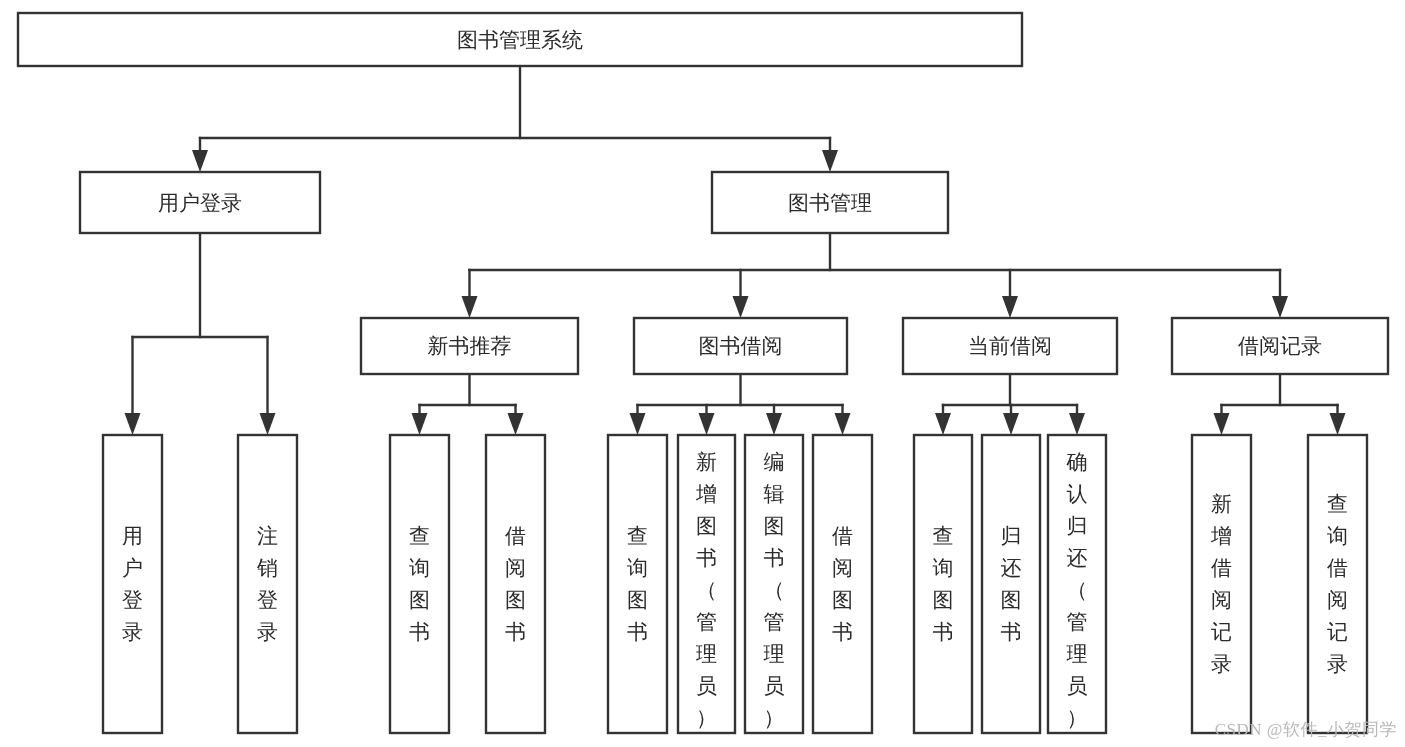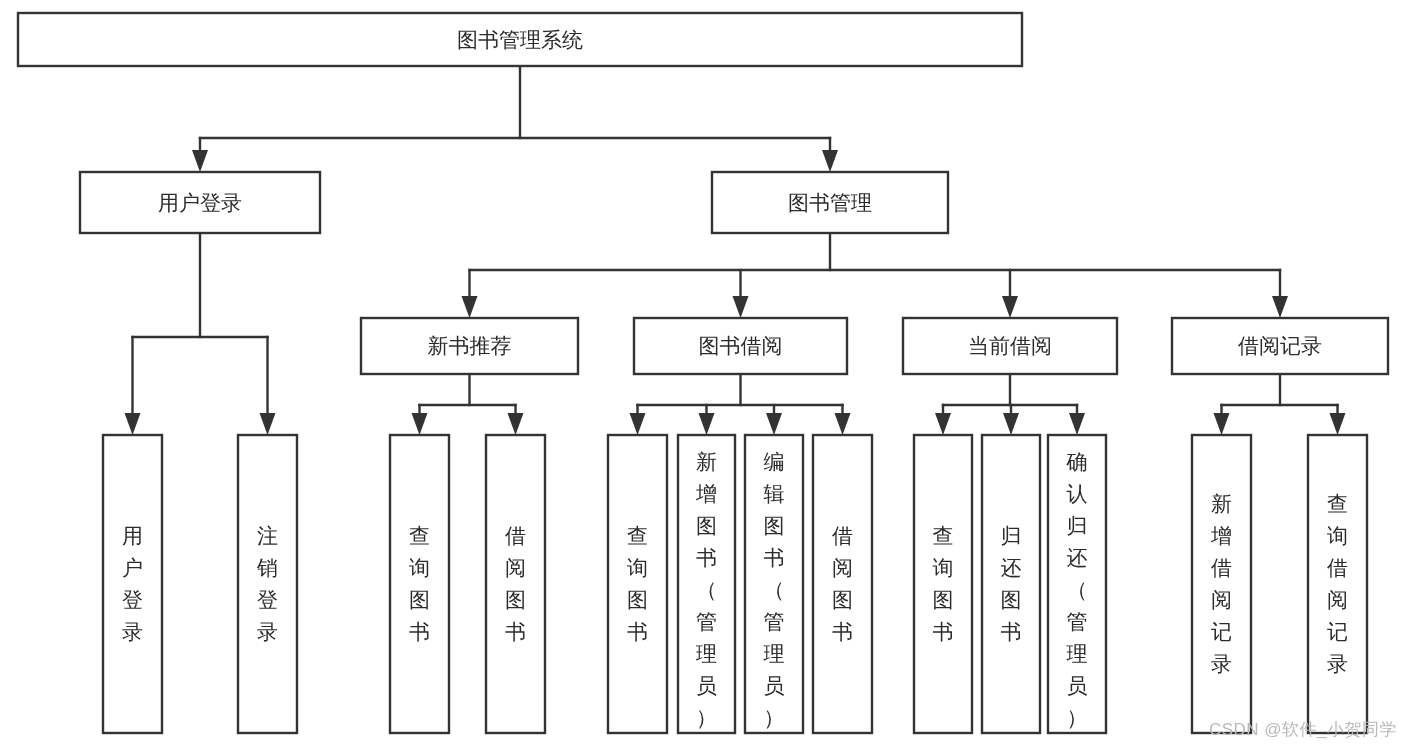--- a/index.html
+++ b/index.html
@@ -43,21 +43,21 @@
     stroke-linecap: square;
   }
   .arrow-head {
     fill: #333333;
     stroke: none;
   }
   .watermark {
     position: absolute;
     right: 8px;
     bottom: 6px;
-    font-family: Liberation Sans, sans-serif;
+    font-family: Liberation Serif, serif;
     font-size: 17px;
     color: #b9b9b9;
     white-space: nowrap;
     letter-spacing: 0.5px;
   }
 </style>
 </head>
 <body>
 
 <div id="diagram-root">

